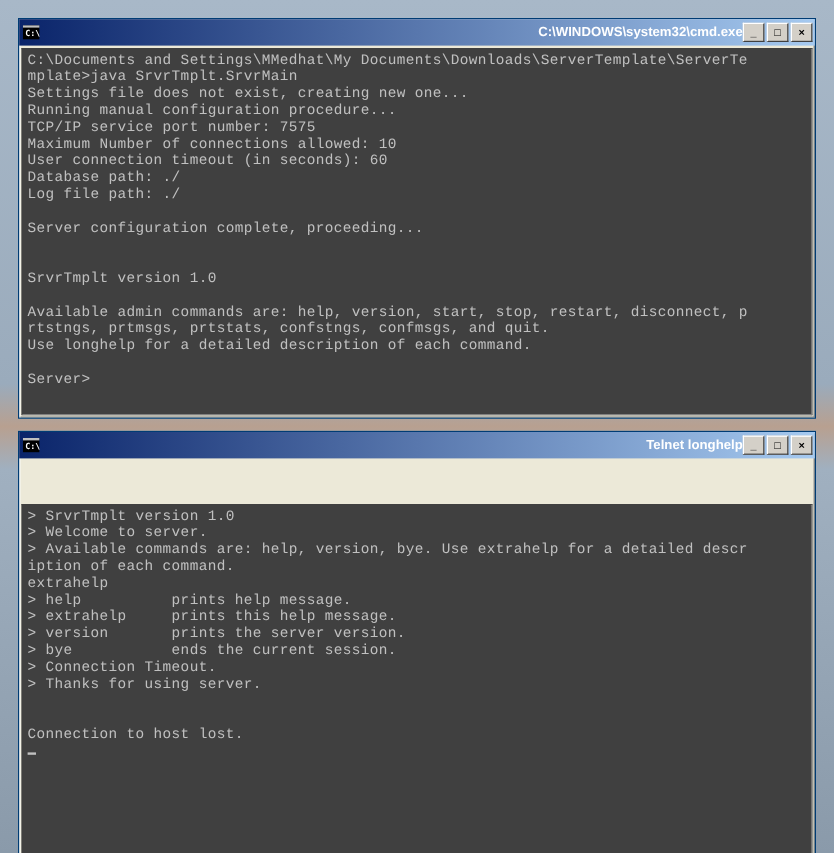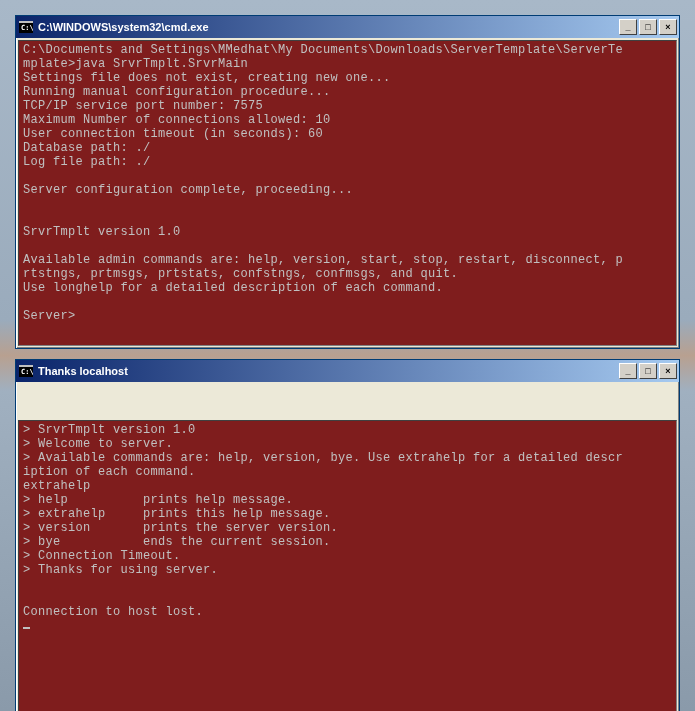--- a/index.html
+++ b/index.html
@@ -34,20 +34,21 @@
     height: 16px;
     margin-right: 4px;
     display: inline-flex;
     align-items: center;
     justify-content: center;
   }
   .titlebar .title-text {
     flex: 1;
     white-space: nowrap;
     overflow: hidden;
+    text-align: right;
   }
   .titlebar .controls {
     display: flex;
     gap: 2px;
   }
   .tb-btn {
     width: 16px;
     height: 14px;
     background: #d4d0c8;
     border: 1px solid #fff;
@@ -58,21 +59,21 @@
     line-height: 12px;
     text-align: center;
     color: #000;
     cursor: pointer;
     display: flex;
     align-items: center;
     justify-content: center;
     font-weight: bold;
   }
   .terminal {
-    background: #7f1d1d;
+    background: #404040;
     color: #c0c0c0;
     font-family: "Lucida Console","Courier New",monospace;
     font-size: 12px;
     line-height: 14px;
     padding: 2px 4px;
     margin: 2px;
     border: 1px solid #808080;
     border-top-color:#404040;
     border-left-color:#404040;
     white-space: pre;
@@ -132,21 +133,21 @@
 
 <div class="window win2">
   <div class="titlebar">
     <span class="icon">
       <svg width="14" height="12" viewBox="0 0 14 12">
         <rect x="0" y="0" width="14" height="12" fill="#000"></rect>
         <rect x="0" y="0" width="14" height="2" fill="#c0c0c0"></rect>
         <text x="2" y="9" font-size="7" fill="#fff" font-family="monospace">C:\</text>
       </svg>
     </span>
-    <span class="title-text">Thanks localhost</span>
+    <span class="title-text">Telnet longhelp</span>
     <div class="controls">
       <div class="tb-btn">_</div>
       <div class="tb-btn">□</div>
       <div class="tb-btn">×</div>
     </div>
   </div>
   <div class="terminal"><span>&gt; SrvrTmplt version 1.0
 &gt; Welcome to server.
 &gt; Available commands are: help, version, bye. Use extrahelp for a detailed descr
 iption of each command.

